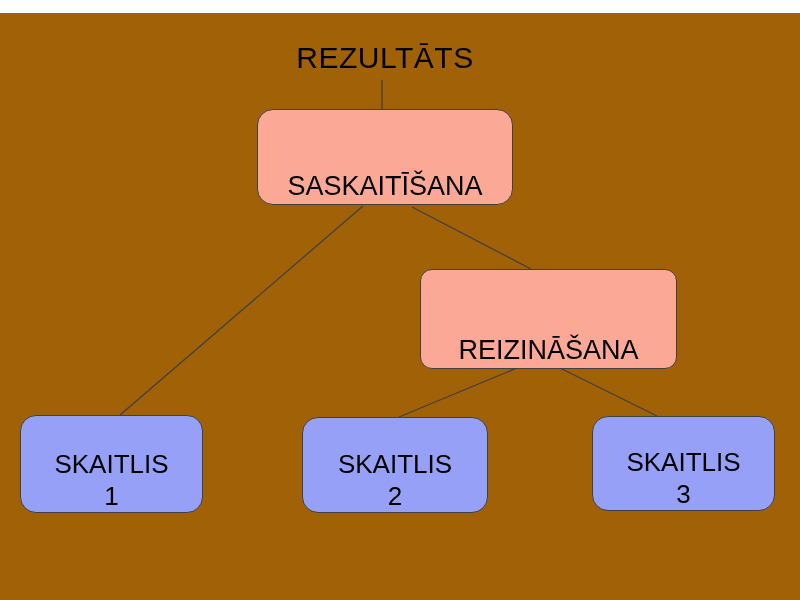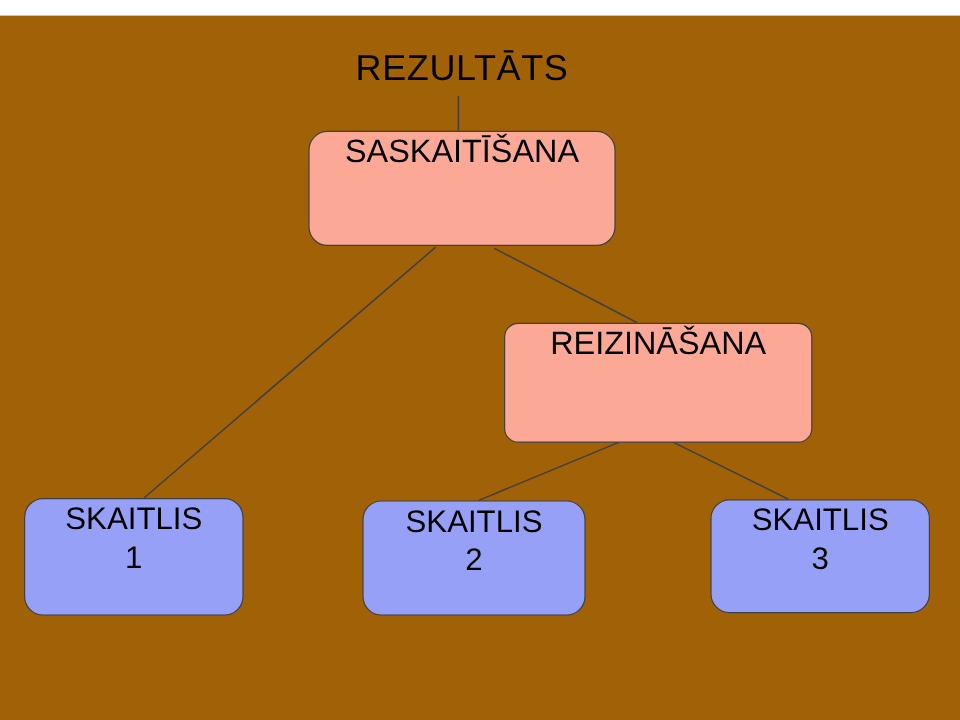--- a/index.html
+++ b/index.html
@@ -34,21 +34,21 @@
     white-space: nowrap;
   }
   .node {
     position: absolute;
     box-sizing: border-box;
     border: 1.5px solid #404040;
     border-radius: 16px;
     display: flex;
     flex-direction: column;
     align-items: center;
-    justify-content: flex-start;
+    justify-content: flex-end;
     font-size: 27px;
     color: #000000;
     text-align: center;
     line-height: 1.25;
   }
   .node .sublabel {
     font-size: 26px;
     line-height: 1.2;
   }
   .node-saskaitisana { left: 257px; top: 96px;  width: 256px; height: 96px; }

